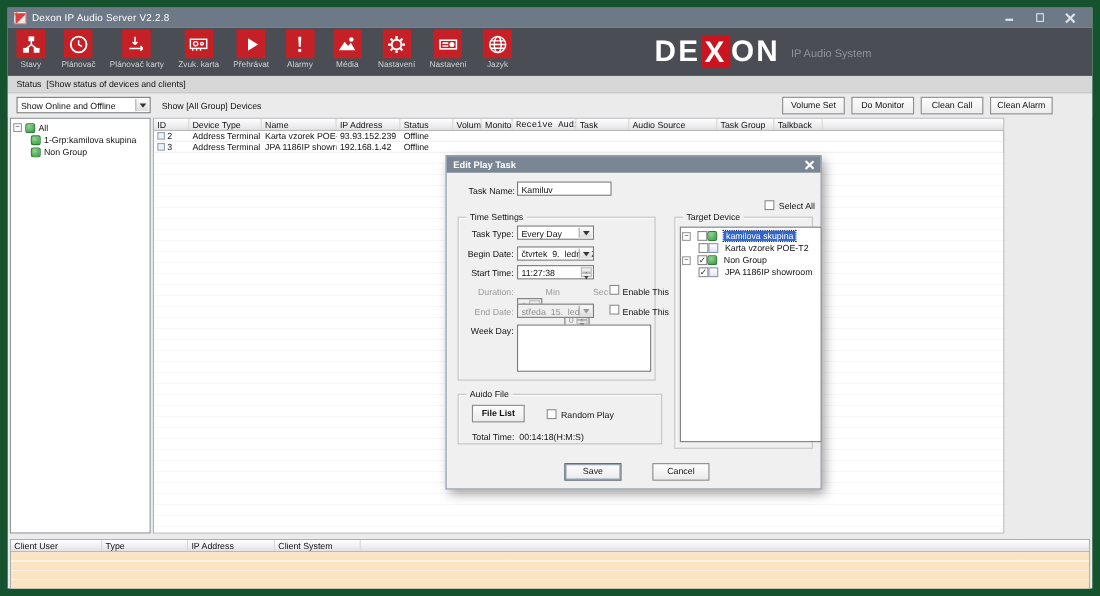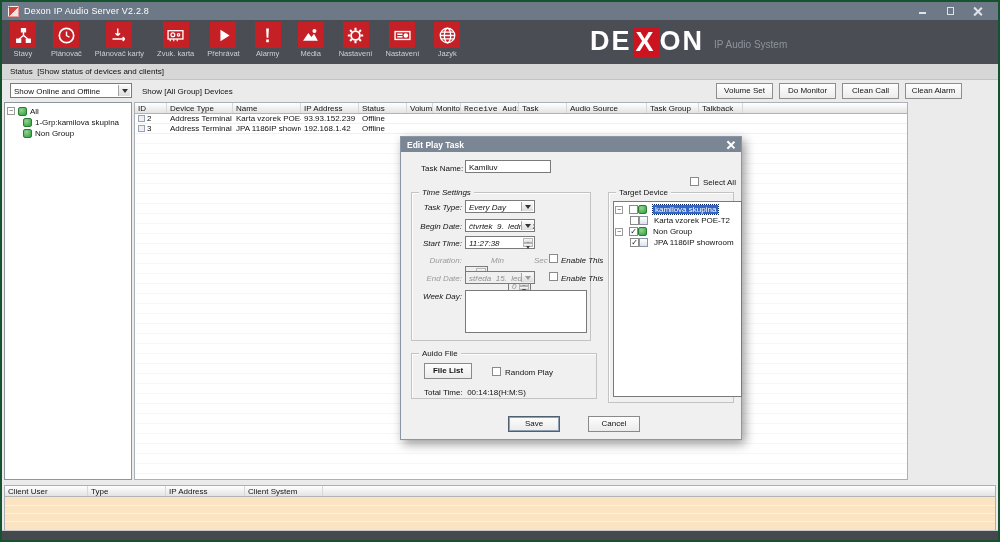--- a/index.html
+++ b/index.html
@@ -1,17 +1,17 @@
 <!DOCTYPE html>
 <html><head>
 <meta charset="utf-8">
 <style>
   * { margin:0; padding:0; box-sizing:border-box; }
   body { width:1000px; height:542px; font-family:"Liberation Sans", sans-serif; font-size:8px; color:#121212; background:#888; }
-  .window { position:relative; width:1000px; height:542px; background:#ebebeb; border:2px solid #14532d; overflow:hidden; }
+  .window { position:relative; width:1000px; height:542px; background:#ebebeb; border:7px solid #14532d; overflow:hidden; }
 
   
   .titlebar { height:18px; background:#6d7987; display:flex; align-items:center; padding:0 6px; color:#fff; }
   .app-icon { width:11px; height:11px; margin-right:5px; background:linear-gradient(135deg,#d8423c 0 55%,#e9e9e9 55%); border:1px solid rgba(255,255,255,.45); }
   .title-text { font-size:9px; letter-spacing:.2px; }
   .win-controls { margin-left:auto; display:flex; gap:18px; align-items:center; padding-right:10px; }
   .wc { width:9px; height:9px; position:relative; cursor:default; }
   .wc-min::after { content:""; position:absolute; left:0; right:2px; bottom:2px; height:2px; background:#dfe3e8; }
   .wc-max::after { content:""; position:absolute; inset:0 1px 1px 1px; border:1.5px solid #dfe3e8; }
   .wc-close::before,.wc-close::after { content:""; position:absolute; left:4px; top:-1px; width:1.8px; height:11px; background:#dfe3e8; }
@@ -365,21 +365,21 @@
       <span>Edit Play Task</span>
       <span class="dlg-close"></span>
     </div>
 
     <span class="abs lbl" style="left:20px; top:27px;">Task Name:</span>
     <div class="abs tinput" style="left:64px; top:23px; width:86px;">Kamiluv</div>
 
     <span class="abs chk" style="left:289px; top:40px;"></span>
     <span class="abs lbl" style="left:302px; top:41px;">Select All</span>
 
-    <div class="grp" style="left:10px; top:55px; width:180px; height:149px;font-style:italic;">
+    <div class="grp" style="left:10px; top:55px; width:180px; height:149px;">
       <span class="grp-label">Time Settings</span>
 
       <span class="abs lbl r" style="left:0; top:10px; width:50px;">Task Type:</span>
       <div class="combo abs" style="left:53px; top:7px; width:70px; height:13px;">
         <span class="val" style="padding-top:2px;">Every Day</span>
         <span class="arrow">
             <i></i>
           </span>
       </div>
 

